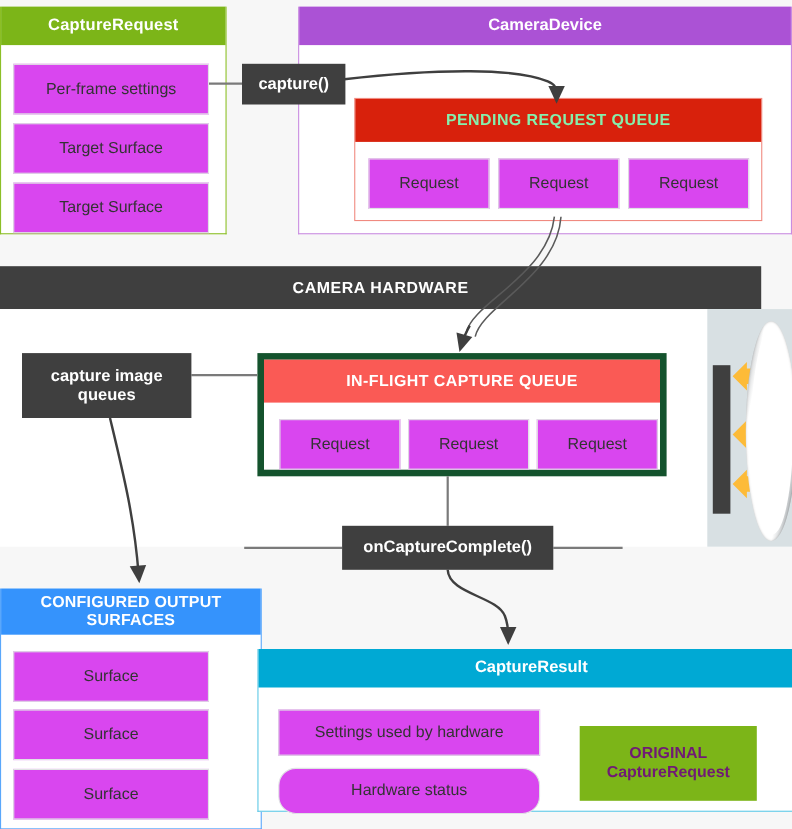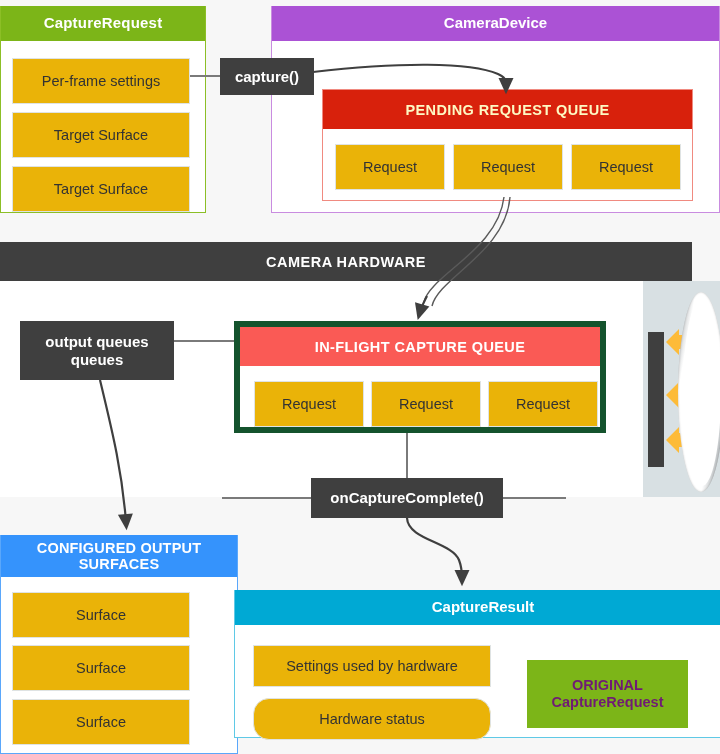--- a/index.html
+++ b/index.html
@@ -35,21 +35,21 @@
     font-weight: bold;
     text-align: center;
     display: flex;
     align-items: center;
     justify-content: center;
     line-height: 1.12;
   }
   .slot {
     position: absolute;
     box-sizing: border-box;
-    background: #eab308;
+    background: #d946ef;
     border: 1px solid #dfe3e3;
     color: #333333;
     display: flex;
     align-items: center;
     justify-content: center;
     text-align: center;
   }
 
   
   #capture-request {
@@ -84,21 +84,21 @@
   #pending-queue {
     position: absolute;
     left: 50px; top: 83px; width: 371px; height: 112px;
     box-sizing: border-box;
     background: #ffffff;
     border: 1px solid #f08a80;
   }
   #pending-queue .q-head {
     position: absolute; left: 0; top: 0; width: 100%; height: 39px;
     background: #d8210c;
-    color: #fef9c3;
+    color: #86efac;
     font-weight: bold;
     font-size: 14.5px;
     letter-spacing: .4px;
     display: flex; align-items: center; justify-content: center;
   }
   #pending-queue .slot { font-size: 14.5px; top: 54px; height: 46px; width: 110px; }
   #pq-slot-0 { left: 12px; }
   #pq-slot-1 { left: 130px; }
   #pq-slot-2 { left: 248px; }
 
@@ -329,20 +329,20 @@
         <span>ORIGINAL</span><br>
         <span>CaptureRequest</span>
       </span>
     </div>
   </div>
 
   <div class="call-label" id="label-capture">capture()</div>
 
   <div class="call-label" id="label-output-queues">
     <span>
-      <span>output queues</span><br>
+      <span>capture image</span><br>
       <span>queues</span>
     </span>
   </div>
 
   <div class="call-label" id="label-oncapture">onCaptureComplete()</div>
 
 </div>
 
 </body></html>

